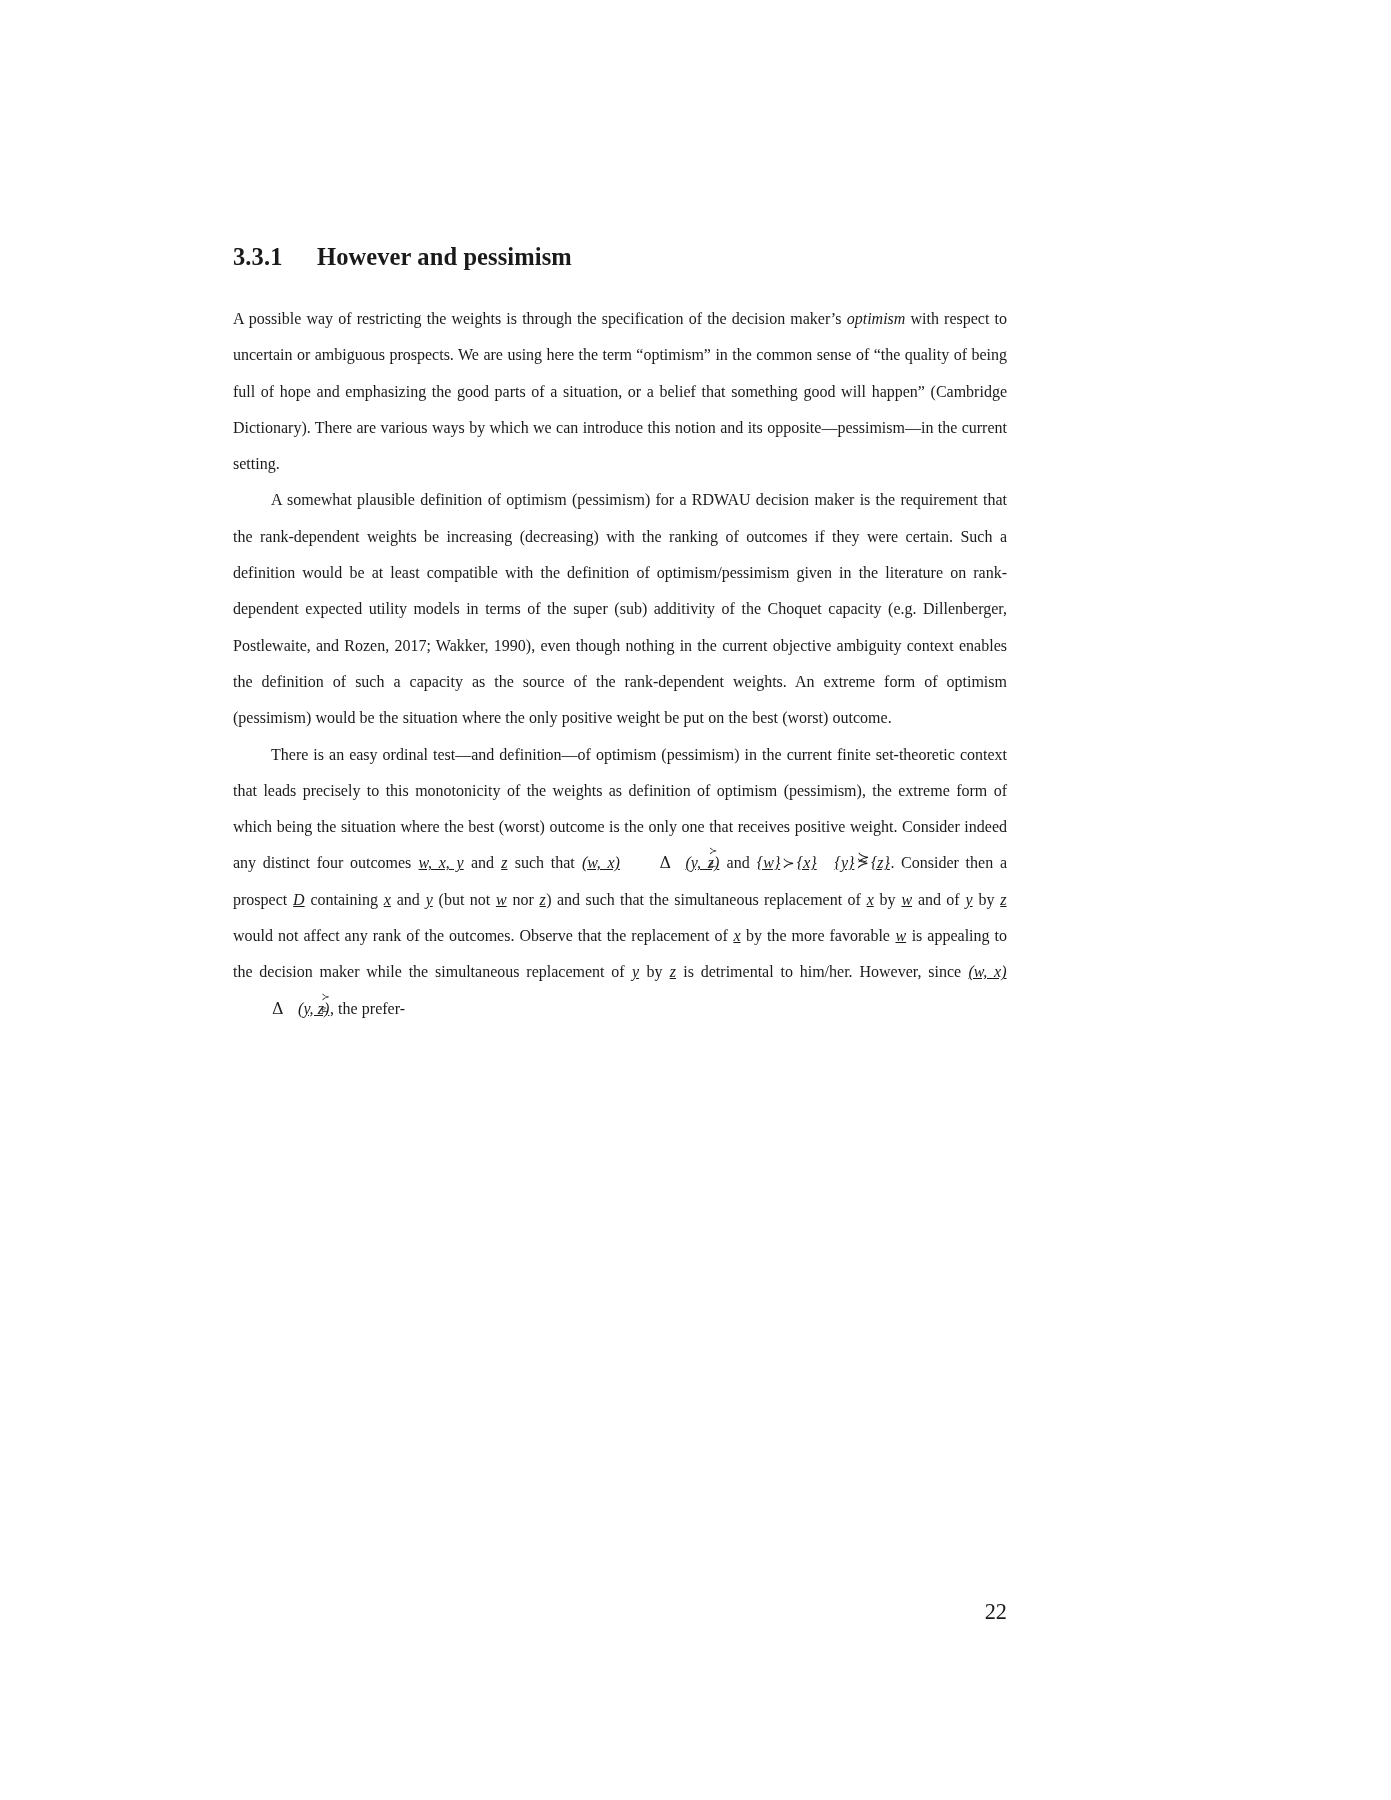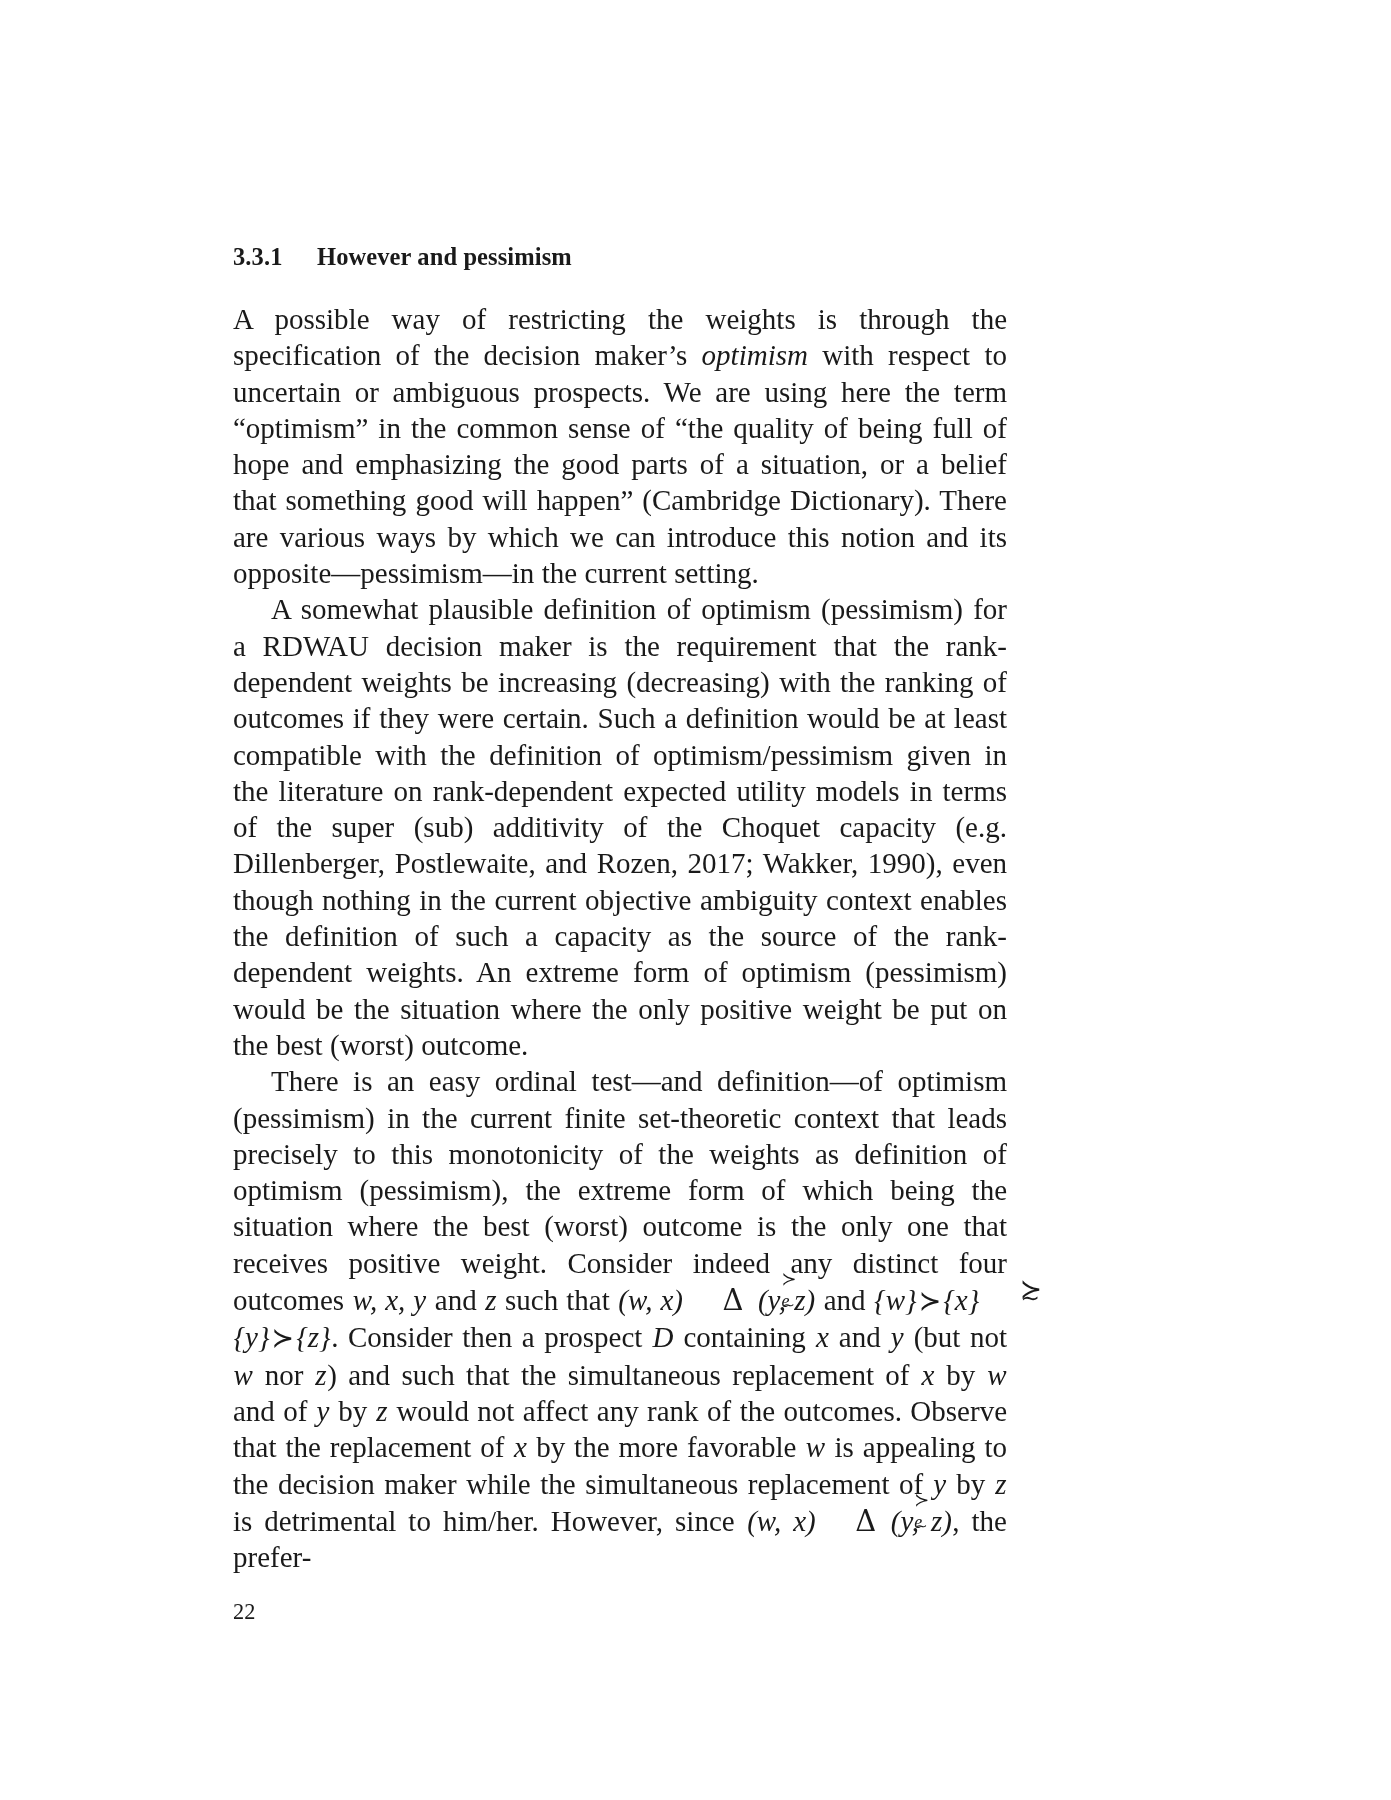--- a/index.html
+++ b/index.html
@@ -43,21 +43,21 @@
   .section-number {
     min-width: 84px;
     display: inline-block;
   }
   .section-title {
     display: inline-block;
   }
 
   
   .para {
-    font-size: 29px;
+    font-size: 16px;
     line-height: 36.3px;
     text-align: justify;
     text-justify: inter-word;
     margin: 0;
     hyphens: none;
     word-spacing: 0.2px;
   }
   .para.indent {
     text-indent: 38px;
   }
@@ -65,20 +65,21 @@
     margin-top: 0;
   }
 
   .it { font-style: italic; }
 
   
   .mvar {
     font-family: "Liberation Serif", "DejaVu Serif", serif;
     font-style: italic;
     padding: 0 0.5px;
+    text-decoration: underline;
   }
   .mrel {
     font-family: "DejaVu Sans", sans-serif;
     font-style: normal;
     font-size: 0.93em;
     padding: 0 1.5px;
   }
 
   
   .delta-op {
@@ -152,21 +153,21 @@
     font-size: 0.80em;
     line-height: 1;
   }
 
   
   .page-number {
     position: absolute;
     left: 0;
     top: 1358px;
     width: 774px;
-    text-align: left;
+    text-align: right;
     font-size: 22.3px;
     line-height: 1;
   }
 </style>
 </head>
 <body>
 
 <div class="page">
   <div class="content">
 

